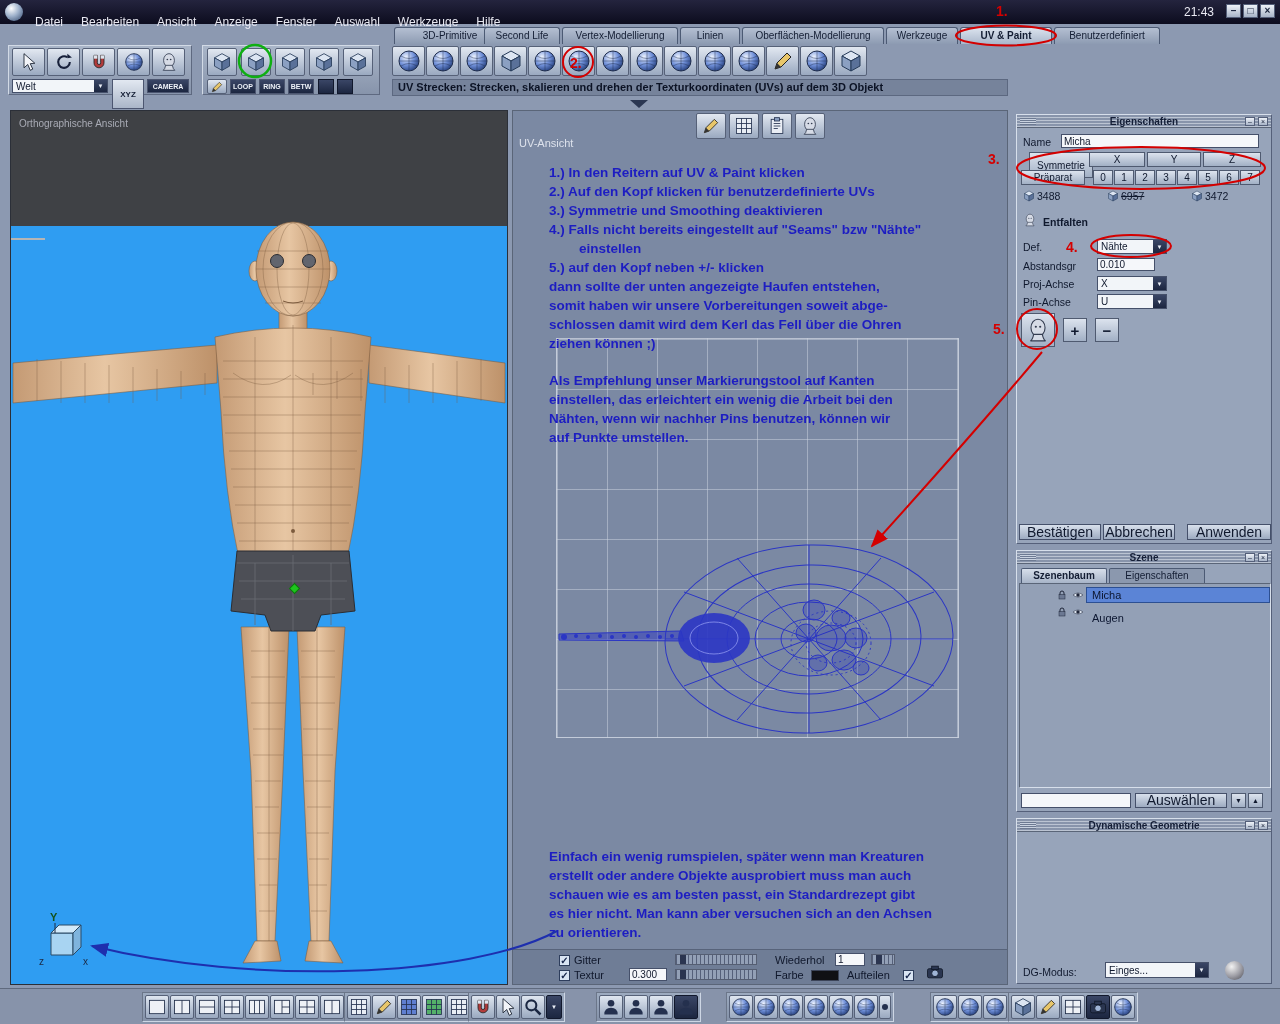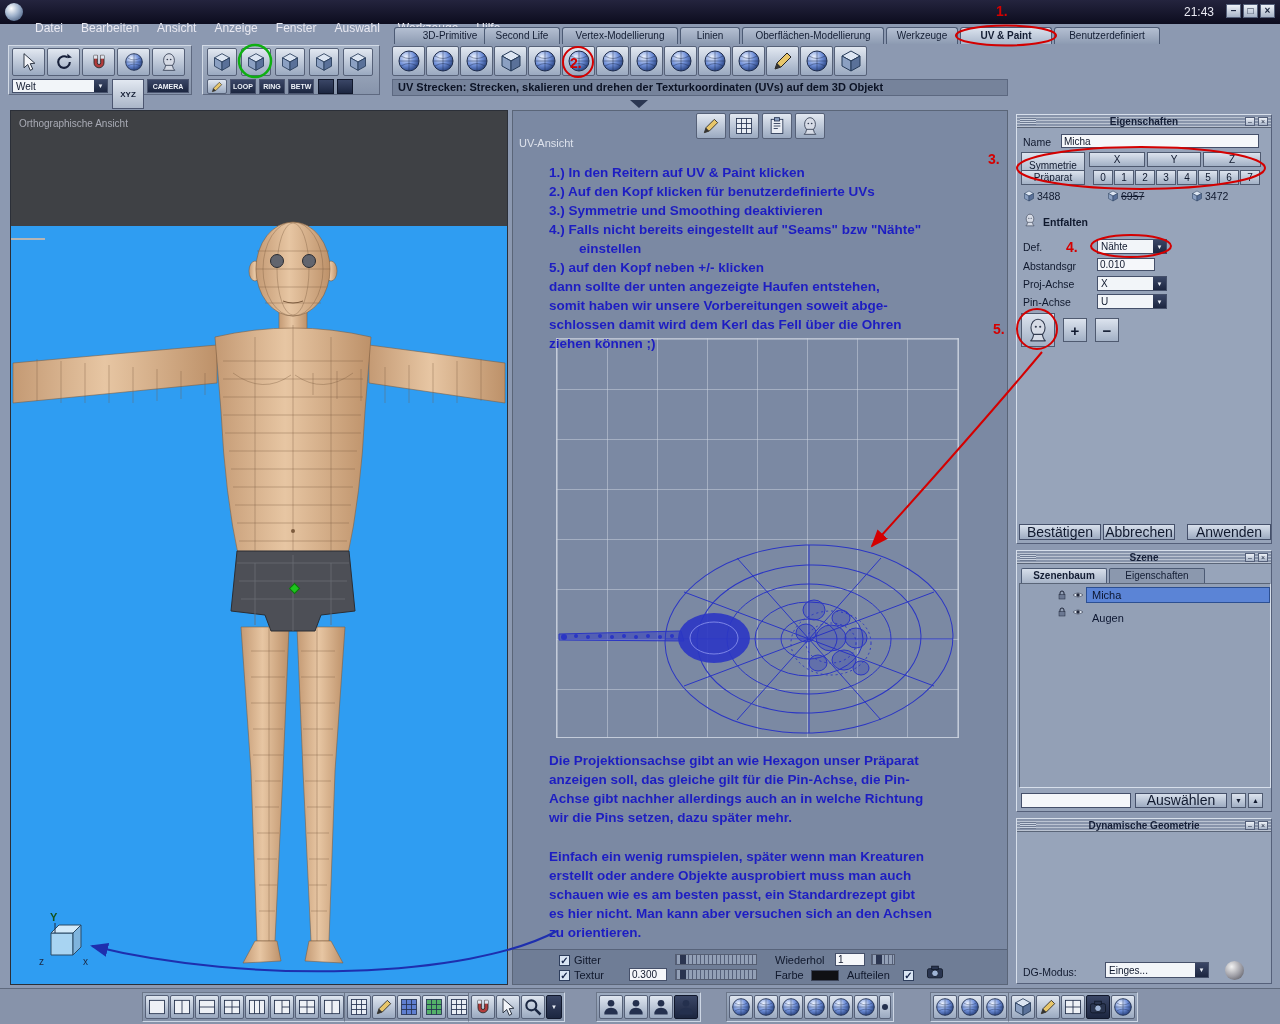--- a/index.html
+++ b/index.html
@@ -1,21 +1,21 @@
 <!DOCTYPE html>
 <html><head>
 <meta charset="utf-8">
 <style>
 *{box-sizing:border-box;margin:0;padding:0}
 html,body{width:1280px;height:1024px}
 body{position:relative;font-family:"Liberation Sans",sans-serif;background:#8c99b1;overflow:hidden;font-size:11px;color:#121a2e}
 .abs{position:absolute}
 
 #menubar{position:absolute;left:0;top:0;width:1280px;height:24px;background:linear-gradient(#24243e,#0c0c1e);color:#e9e9f2}
-.menu-item{display:inline-block;padding:16px 9px;line-height:24px;font-size:12px;cursor:default}
+.menu-item{display:inline-block;padding:10px 9px;line-height:24px;font-size:12px;cursor:default}
 #logo{position:absolute;left:5px;top:3px;width:18px;height:18px;border-radius:50%;background:radial-gradient(circle at 35% 30%,#ffffff,#9fb2cc 45%,#2e4468)}
 #clock{position:absolute;right:66px;top:0;line-height:24px;font-size:12px;color:#e9e9f2}
 .winbtn{width:15px;height:14px;margin-left:2px;display:inline-block;background:linear-gradient(#eef2f8,#a8b4c8);border:1px solid #55607a;color:#17213a;font-size:10px;line-height:12px;text-align:center;font-weight:bold}
 
 .tab{position:absolute;top:27px;height:17px;background:linear-gradient(#b4bfd2,#8d9bb2);border:1px solid #4c5a74;border-bottom:none;border-radius:3px 3px 0 0;font-size:10px;color:#131d33;text-align:center;line-height:15px;white-space:nowrap;overflow:hidden}
 .tab.active{background:linear-gradient(#dbe3ee,#aab7cb);font-weight:bold}
 
 .tgroup{position:absolute;background:linear-gradient(#a9b5c8,#8794ab);border:1px solid;border-color:#d2dae6 #5e6980 #5e6980 #d2dae6}
 .tbtn{position:absolute;background:linear-gradient(#e2e8f1,#9aa9c0);border:1px solid #566178;border-radius:2px;display:flex;align-items:center;justify-content:center}
 .minibtn{position:absolute;background:linear-gradient(#e2e8f1,#aab6c8);border:1px solid #4c5670;font-size:8px;font-weight:bold;color:#131d33;text-align:center;display:flex;align-items:center;justify-content:center}
@@ -468,24 +468,24 @@
   <div class="blue-note" style="left:36px;top:52px;width:452px">1.) In den Reitern auf UV &amp; Paint klicken
 2.) Auf den Kopf klicken für benutzerdefinierte UVs
 3.) Symmetrie und Smoothing deaktivieren
 4.) Falls nicht bereits eingestellt auf "Seams" bzw "Nähte"
         einstellen
 5.) auf den Kopf neben +/- klicken
 dann sollte der unten angezeigte Haufen entstehen,
 somit haben wir unsere Vorbereitungen soweit abge-
 schlossen damit wird dem Kerl das Fell über die Ohren
 ziehen können ;)</div>
-  <div class="blue-note" style="left:36px;top:640px;width:460px">Die Projektionsachse gibt an wie Hexagon unser Präparat
-anzeigen soll, das gleiche gilt für die Pin-Achse, die Pin-
-Achse gibt nachher allerdings auch an in welche Richtung
-wir die Pins setzen, dazu später mehr.</div>
+  <div class="blue-note" style="left:36px;top:260px;width:452px">Als Empfehlung unser Markierungstool auf Kanten
+einstellen, das erleichtert ein wenig die Arbeit bei den
+Nähten, wenn wir nachher Pins benutzen, können wir
+auf Punkte umstellen.</div>
   <div class="blue-note" style="left:36px;top:736px;width:470px">Einfach ein wenig rumspielen, später wenn man Kreaturen
 erstellt oder andere Objekte ausprobiert muss man auch
 schauen wie es am besten passt, ein Standardrezept gibt
 es hier nicht. Man kann aber versuchen sich an den Achsen
 zu orientieren.</div>
 
   <div id="uvctrl">
     <div class="cb" style="left:46px;top:5px">✓</div>
     <span class="clabel" style="left:61px;top:4px">Gitter</span>
     <input class="vfield" style="left: 116px; top: 3px; width: 58px; margin-top: 43px;" readonly="" value="15">
@@ -515,21 +515,21 @@
 
 <div class="panel" style="left:1016px;top:114px;width:256px;height:430px">
   <div class="ptitle">
     <div class="grip"></div>
     <div class="ptitle-text">Eigenschaften</div>
     <div class="tbx" style="right:16px">–</div>
     <div class="tbx" style="right:3px">×</div>
   </div>
   <span class="plabel" style="left:6px;top:21px">Name</span>
   <input class="vfield" style="left: 44px; top: 19px; width: 198px; height: 14px;" readonly="" value="Micha">
-  <div class="raised" style="left:4px;top:37px;width:64px;height:26px">Symmetrie</div>
+  <div class="raised" style="left:12px;top:37px;width:64px;height:26px">Symmetrie</div>
   <div class="raised" style="left:72px;top:37px;width:56px;height:15px">X</div>
   <div class="raised" style="left:130px;top:37px;width:54px;height:15px">Y</div>
   <div class="raised" style="left:186px;top:37px;width:58px;height:15px">Z</div>
   <div class="raised" style="left:4px;top:55px;width:64px;height:15px">Präparat</div>
   <div class="raised" style="left:76px;top:55px;width:20px;height:15px">0</div>
   <div class="raised" style="left:97px;top:55px;width:20px;height:15px">1</div>
   <div class="raised" style="left:118px;top:55px;width:20px;height:15px">2</div>
   <div class="raised" style="left:139px;top:55px;width:20px;height:15px">3</div>
   <div class="raised" style="left:160px;top:55px;width:20px;height:15px">4</div>
   <div class="raised" style="left:181px;top:55px;width:20px;height:15px">5</div>

